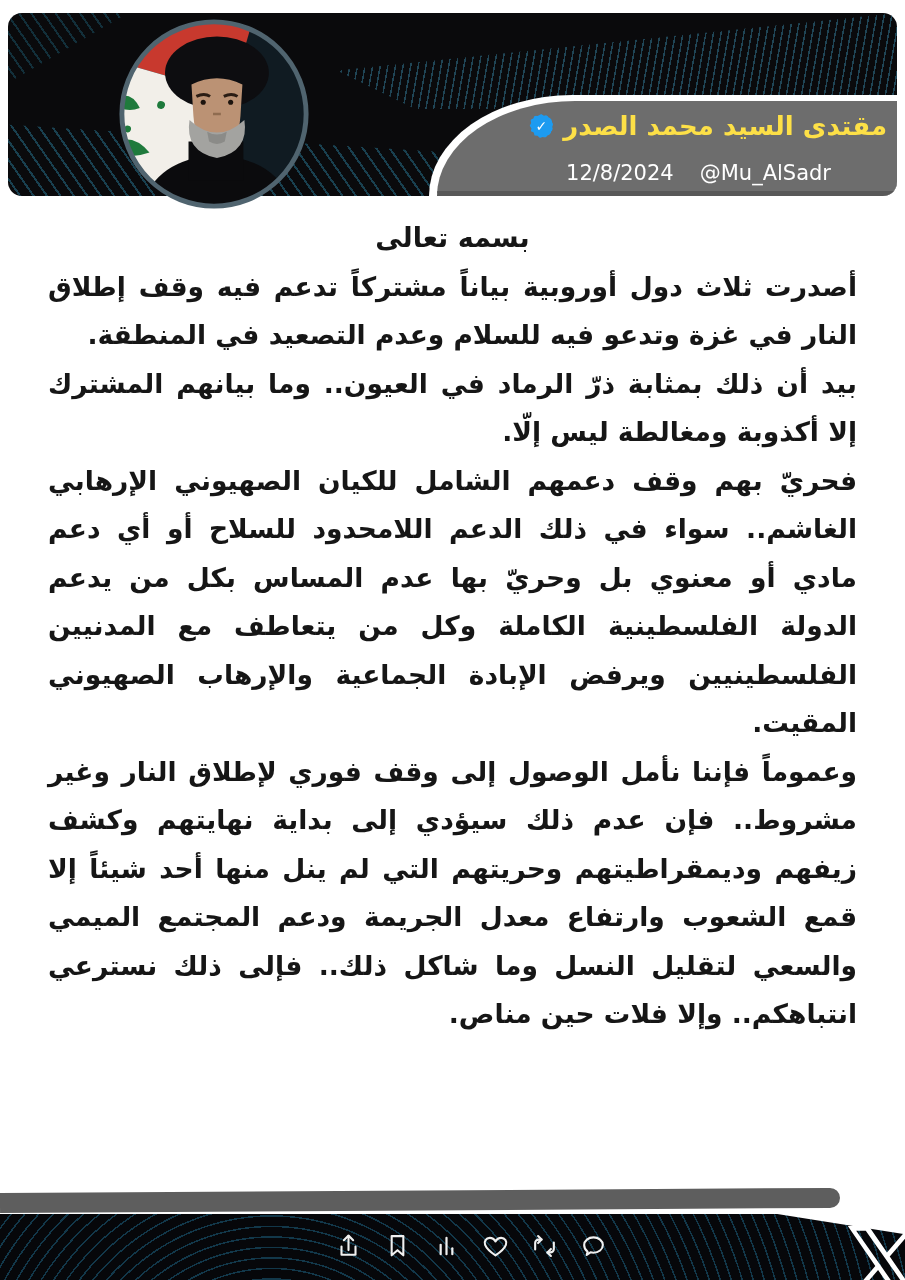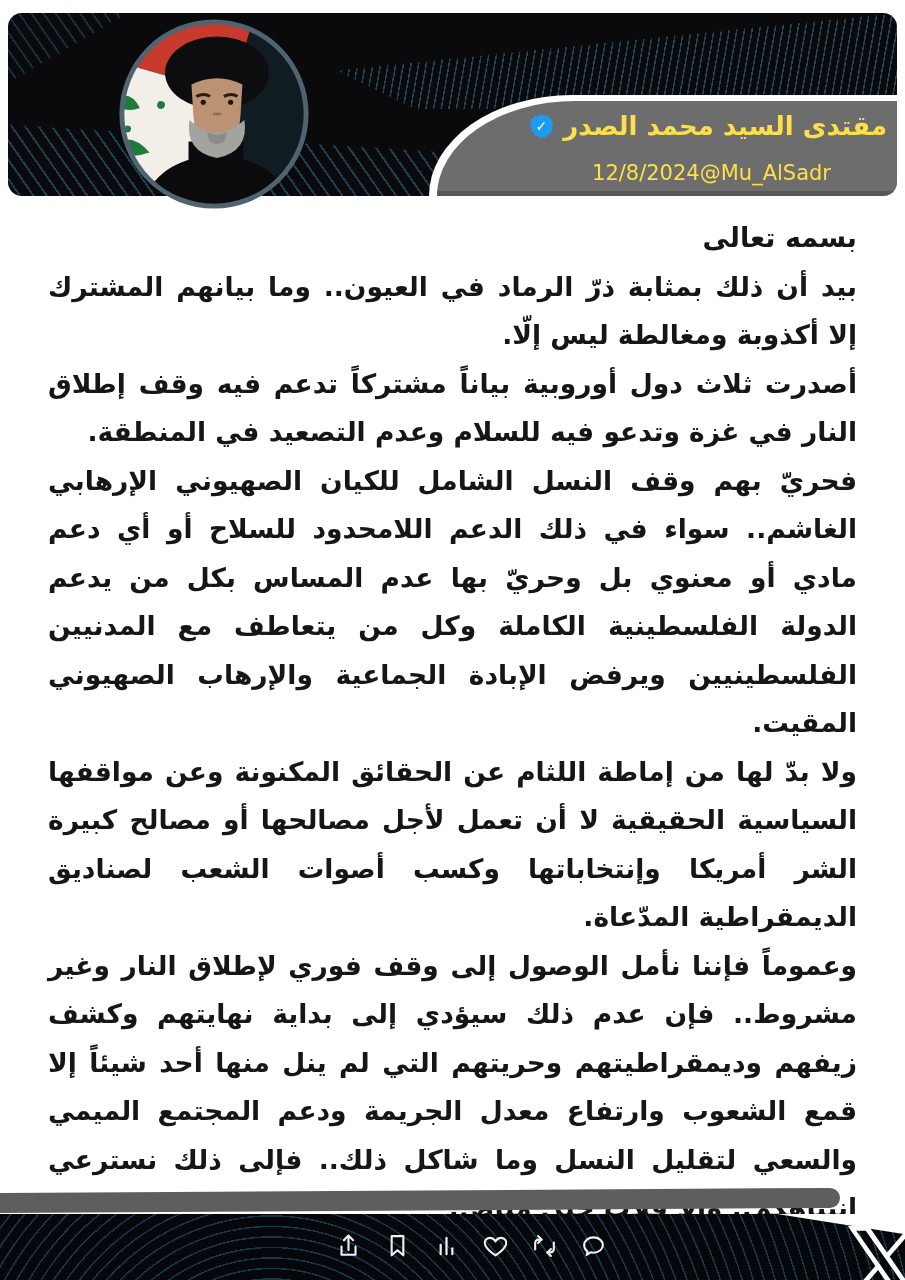--- a/index.html
+++ b/index.html
@@ -46,35 +46,35 @@
     align-items:center;gap:10px;
   }
   .display-name{color:#fde047;font-size:26px;font-weight:bold;letter-spacing:0;}
   .badge{
     width:24px;height:24px;border-radius:50%;background:#1d9bf0;flex:0 0 auto;
     display:flex;align-items:center;justify-content:center;
     color:#fff;font-size:14px;font-weight:bold;
     clip-path:polygon(50% 0%,61% 7%,74% 4%,81% 15%,94% 18%,95% 31%,100% 41%,96% 54%,100% 65%,91% 74%,90% 87%,77% 89%,69% 100%,56% 96%,44% 100%,35% 91%,22% 90%,19% 77%,7% 72%,9% 59%,2% 49%,8% 37%,5% 24%,17% 19%,22% 7%,35% 8%);
   }
   .date-row{
-    position:absolute;top:60px;right:66px;display:flex;direction:ltr;
-    color:#fde047;font-size:21px;
+    position:absolute;top:60px;right:66px;display:flex;direction:ltr;gap:26px;
+    color:#ffffff;font-size:21px;
   }
   
   .avatar{
     position:absolute;left:116px;top:16px;width:196px;height:196px;z-index:5;
   }
   
   .post-body{
     position:absolute;left:0;top:196px;width:905px;
     padding:26px 48px 0 48px;box-sizing:border-box;
     direction:rtl;color:#161616;
   }
   .basmala{
-    font-size:27px;font-weight:bold;margin:0 0 10px 0;
+    text-align:center;font-size:27px;font-weight:bold;margin:0 0 10px 0;
   }
   .post-body p.par{
     margin:0;font-size:26.5px;font-weight:bold;line-height:1.83;
     text-align:justify;
   }
   
   .gray-bar{
     position:absolute;left:0;top:1193px;width:840px;height:20px;
     background:#5e5e5e;border-radius:0 14px 14px 0;
     transform:rotate(-0.35deg);transform-origin:left center;
@@ -151,24 +151,23 @@
       <circle cx="89" cy="88" r="2.6" fill="#1d140e"></circle>
       <circle cx="117" cy="88" r="2.6" fill="#1d140e"></circle>
       <path d="M99 100 h8" stroke="#8f6c50" stroke-width="2.4" fill="none"></path>
     </g>
     <circle cx="100" cy="100" r="94" fill="none" stroke="#50646f" stroke-width="5"></circle>
   </svg>
 </div>
 
 <div class="post-body">
   <h2 class="basmala">بسمه تعالى</h2>
+  <p class="par">أصدرت ثلاث دول أوروبية بياناً مشتركاً تدعم فيه وقف إطلاق النار في غزة وتدعو فيه للسلام وعدم التصعيد في المنطقة.</p>
   <p class="par">بيد أن ذلك بمثابة ذرّ الرماد في العيون.. وما بيانهم المشترك إلا أكذوبة ومغالطة ليس إلّا.</p>
-  <p class="par">أصدرت ثلاث دول أوروبية بياناً مشتركاً تدعم فيه وقف إطلاق النار في غزة وتدعو فيه للسلام وعدم التصعيد في المنطقة.</p>
-  <p class="par">فحريّ بهم وقف النسل الشامل للكيان الصهيوني الإرهابي الغاشم.. سواء في ذلك الدعم اللامحدود للسلاح أو أي دعم مادي أو معنوي بل وحريّ بها عدم المساس بكل من يدعم الدولة الفلسطينية الكاملة وكل من يتعاطف مع المدنيين الفلسطينيين ويرفض الإبادة الجماعية والإرهاب الصهيوني المقيت.</p>
-  <p class="par">ولا بدّ لها من إماطة اللثام عن الحقائق المكنونة وعن مواقفها السياسية الحقيقية لا أن تعمل لأجل مصالحها أو مصالح كبيرة الشر أمريكا وإنتخاباتها وكسب أصوات الشعب لصناديق الديمقراطية المدّعاة.</p>
+  <p class="par">فحريّ بهم وقف دعمهم الشامل للكيان الصهيوني الإرهابي الغاشم.. سواء في ذلك الدعم اللامحدود للسلاح أو أي دعم مادي أو معنوي بل وحريّ بها عدم المساس بكل من يدعم الدولة الفلسطينية الكاملة وكل من يتعاطف مع المدنيين الفلسطينيين ويرفض الإبادة الجماعية والإرهاب الصهيوني المقيت.</p>
   <p class="par">وعموماً فإننا نأمل الوصول إلى وقف فوري لإطلاق النار وغير مشروط.. فإن عدم ذلك سيؤدي إلى بداية نهايتهم وكشف زيفهم وديمقراطيتهم وحريتهم التي لم ينل منها أحد شيئاً إلا قمع الشعوب وارتفاع معدل الجريمة ودعم المجتمع الميمي والسعي لتقليل النسل وما شاكل ذلك.. فإلى ذلك نسترعي انتباهكم.. وإلا فلات حين مناص.</p>
 
 </div>
 
 <div class="gray-bar"></div>
 
 <div class="footer">
   <div class="arcs"></div>
   <div class="white-wedge"></div>
 

